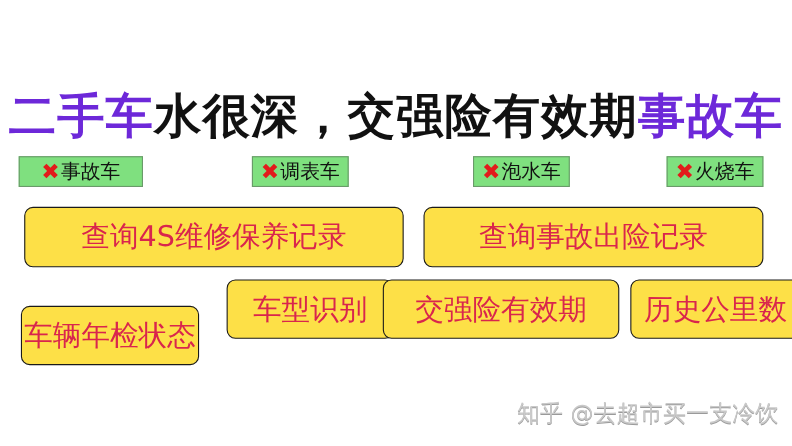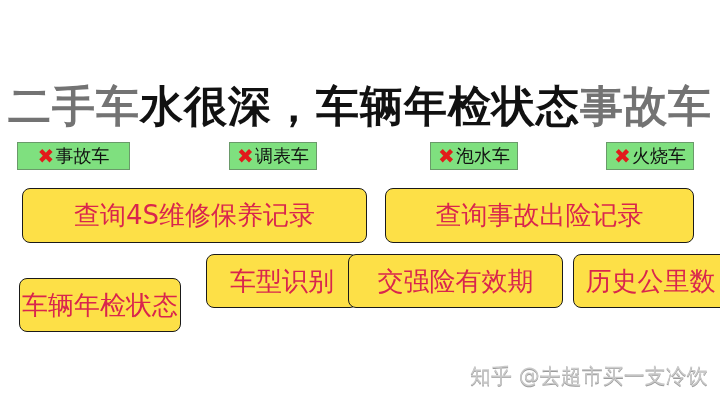--- a/index.html
+++ b/index.html
@@ -6,21 +6,21 @@
     body {
       width: 720px; height: 405px; background: #ffffff;
       position: relative; overflow: hidden;
       font-family: "DejaVu Sans", "Liberation Sans", sans-serif;
     }
     .title {
       position: absolute; left: 0; top: 78px; width: 720px;
       text-align: center; font-size: 43px; font-weight: bold;
       letter-spacing: 1px; white-space: nowrap; line-height: 56px;
     }
-    .title .red { color: #737373; }
+    .title .red { color: #6d28d9; }
     .title .black { color: #111111; }
     .tag {
       position: absolute; top: 142px; height: 28px;
       background: #7fe07f; border: 1px solid #6a9a6a;
       box-sizing: border-box; display: flex; align-items: center;
       justify-content: center; font-size: 18px; color: #111;
       white-space: nowrap;
     }
     .tag .x { color: #e21b1b; font-weight: bold; font-size: 20px; margin-right: 1px; }
     .box {
@@ -34,21 +34,21 @@
     .watermark {
       position: absolute; left: 470px; top: 362px;
       font-size: 21px; color: #c9c9c9; white-space: nowrap;
       text-shadow: 0 1px 0 #9a9a9a;
     }
   </style>
 </head>
 <body>
 
 <div class="title">
-  <span class="red">二手车</span><span class="black">水很深，车辆年检状态</span><span class="red">事故车</span>
+  <span class="red">二手车</span><span class="black">水很深，交强险有效期</span><span class="red">事故车</span>
 </div>
 
 <div class="tag" style="left:17px; width:113px;">
   <span class="x">✖</span>
   <span>事故车</span>
 </div>
 <div class="tag" style="left:229px; width:88px;">
   <span class="x">✖</span>
   <span>调表车</span>
 </div>

